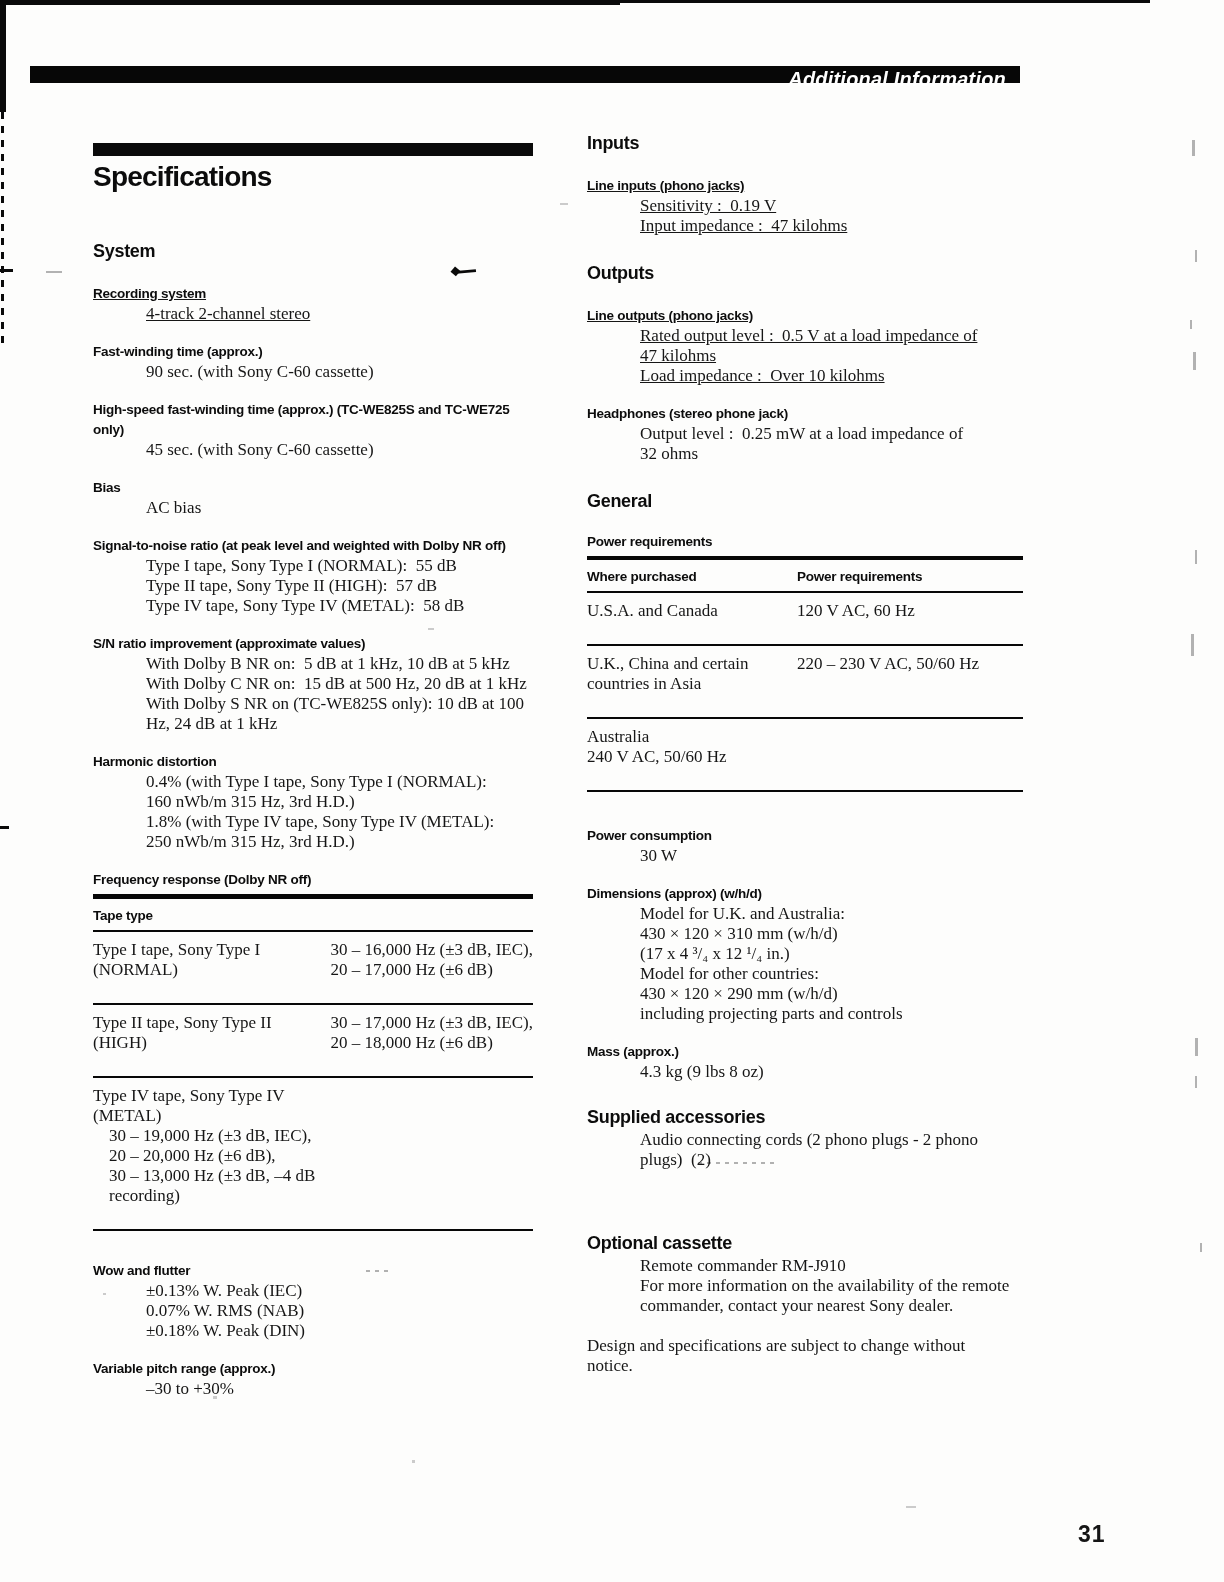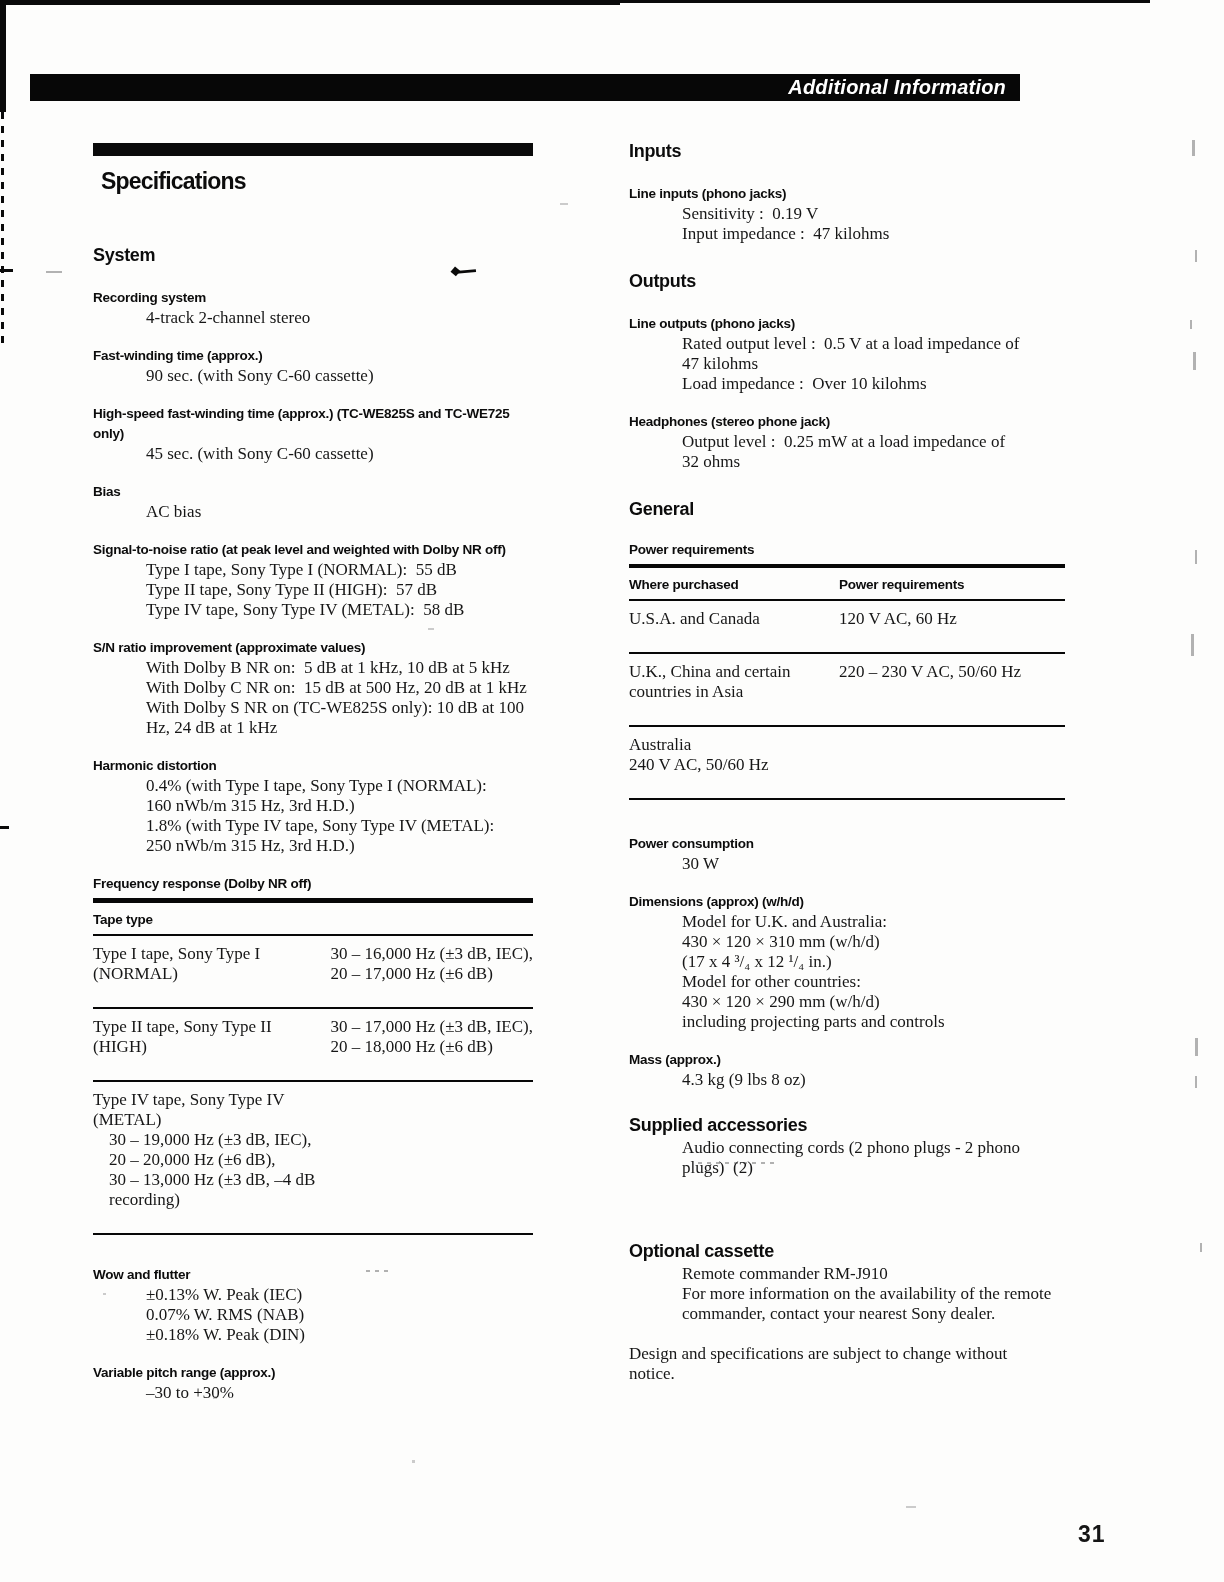--- a/index.html
+++ b/index.html
@@ -2,50 +2,50 @@
 <html><head>
 <meta charset="utf-8">
 <style>
   html,body { margin:0; padding:0; background:#ffffff; }
   .page {
     position:relative; width:1224px; height:1582px; background:#fdfdfc;
     overflow:hidden; font-family:"Liberation Serif", serif; color:#161616;
   }
 
   
-  .banner { position:absolute; left:30px; top:66px; width:990px; height:27px; background:#070707;margin-top:8px; }
+  .banner { position:absolute; left:30px; top:66px; width:990px; height:17px; background:#070707; }
   .banner-text {
     display:block; text-align:right; padding-right:14px; color:#ffffff;
     font-family:"Liberation Sans", sans-serif; font-weight:700; font-style:italic;
     font-size:20px; line-height:26px; letter-spacing:0.2px; white-space:pre;
   }
 
   
   .col-left  { position:absolute; left:93px;  top:143px; width:440px; }
-  .col-right { position:absolute; left:587px; top:136px; width:436px;margin-left:42px; }
+  .col-right { position:absolute; left:587px; top:128px; width:436px; }
 
   
   .title-bar { height:13px; background:#0a0a0a; margin-bottom:4px; }
   .page-title {
-    margin:8px; font-family:"Liberation Sans", sans-serif; font-weight:700;
-    font-size:23px; line-height:34px; letter-spacing:-0.8px; color:#0c0c0c; white-space:pre;
+    margin:0; font-family:"Liberation Sans", sans-serif; font-weight:700;
+    font-size:28px; line-height:34px; letter-spacing:-0.8px; color:#0c0c0c; white-space:pre;
   }
 
   
   .section-heading {
     margin:26px 0 0 0; font-family:"Liberation Sans", sans-serif; font-weight:700;
     font-size:18px; line-height:22px; letter-spacing:-0.3px; color:#0c0c0c; white-space:pre;
   }
   .mt-first { margin-top:4px; }
   .mt-sys   { margin-top:46px; }
   .mt-24    { margin-top:24px; }
   .mt-62    { margin-top:62px; }
 
   .spec-item { margin-top:18px; }
-  .section-heading + .spec-item { margin-top:22px; }
+  .section-heading + .spec-item { margin-top:22px;text-decoration:underline; }
   .spec-item.mt-30 { margin-top:30px; }
   .spec-item.mt-34 { margin-top:34px; }
   .spec-heading {
     font-family:"Liberation Sans", sans-serif; font-weight:700; font-size:13.5px;
     line-height:20px; letter-spacing:-0.25px; color:#0c0c0c; white-space:pre;
   }
   .spec-value { font-size:17px; line-height:20px; padding-left:53px; white-space:pre; }
   .mt-2 { margin-top:2px; }
   .footer-note { margin-top:20px; font-size:17px; line-height:20px; white-space:pre; }
 

